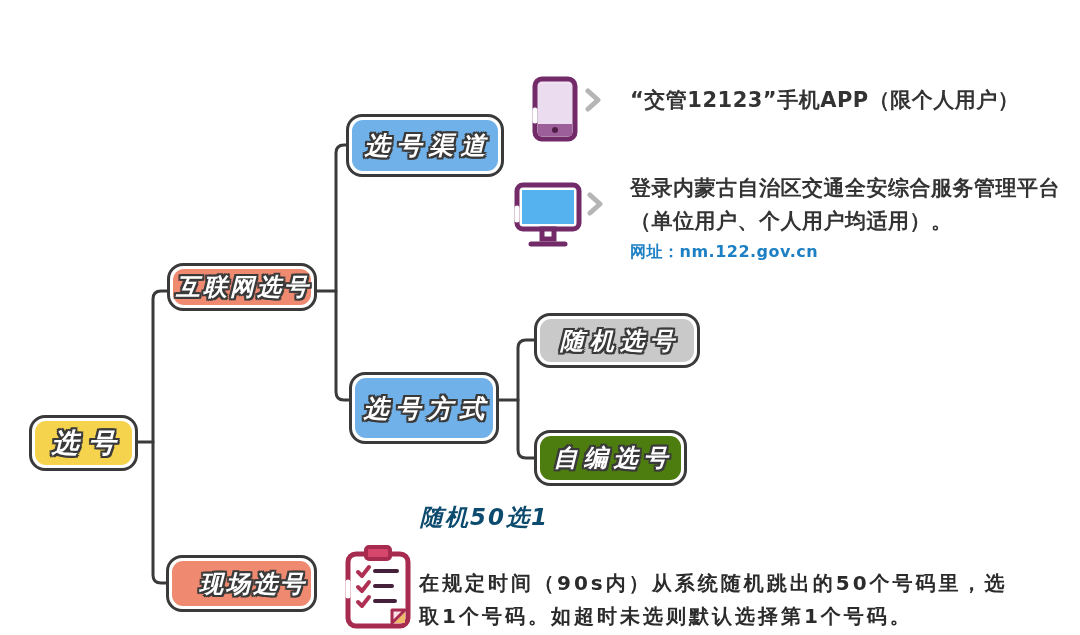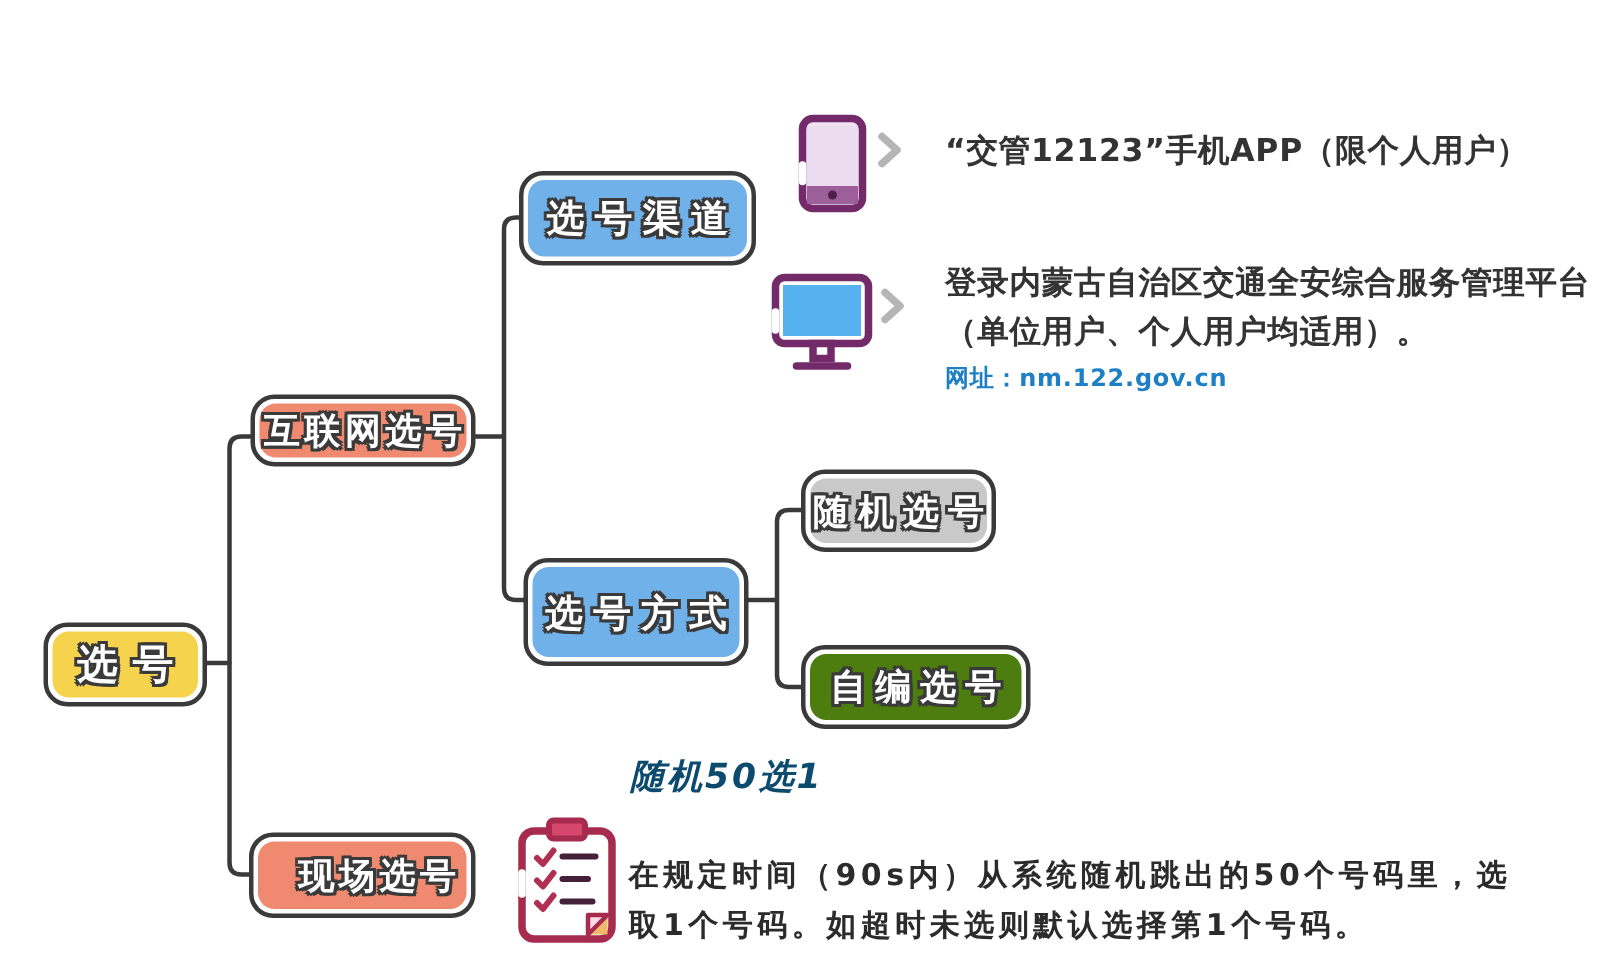--- a/index.html
+++ b/index.html
@@ -18,20 +18,21 @@
   .node-fill{
     width:100%;height:100%;border-radius:11px;
     display:flex;align-items:center;justify-content:center;
   }
   .node-label{
     color:#ffffff;font-weight:900;white-space:nowrap;
     text-shadow:
       -2px -2px 0 #3a3a3a, 0 -2px 0 #3a3a3a, 2px -2px 0 #3a3a3a,
       -2px  0   0 #3a3a3a, 2px  0   0 #3a3a3a,
       -2px  2px 0 #3a3a3a, 0  2px 0 #3a3a3a, 2px 2px 0 #3a3a3a;
+    font-style: italic;
   }
   .lbl-root{font-size:27px;letter-spacing:10px;padding-left:10px;}
   .lbl-branch{font-size:24px;letter-spacing:3px;padding-left:3px;}
   .lbl-sub{font-size:25px;letter-spacing:7px;padding-left:7px;}
   .lbl-gray{font-size:24px;letter-spacing:6px;padding-left:6px;}
 
   .icon{position:absolute;}
   .txt{position:absolute;color:#333333;}
   .app-line{left:630px;top:86px;font-size:21px;font-weight:600;letter-spacing:0.5px;}
   .platform{left:630px;top:172px;font-size:21px;font-weight:600;line-height:33px;letter-spacing:0.5px;}
@@ -78,21 +79,21 @@
       <span class="node-label lbl-sub">选号渠道</span>
     </div>
   </div>
 
   <div class="node" style="left:349px;top:372px;width:150px;height:72px;">
     <div class="node-fill" style="background:#70b1e9;">
       <span class="node-label lbl-sub">选号方式</span>
     </div>
   </div>
 
-  <div class="node" style="left:534px;top:313px;width:130px;height:55px;">
+  <div class="node" style="left:534px;top:313px;width:166px;height:55px;">
     <div class="node-fill" style="background:#c9c9c9;">
       <span class="node-label lbl-gray">随机选号</span>
     </div>
   </div>
 
   <div class="node" style="left:534px;top:430px;width:153px;height:56px;">
     <div class="node-fill" style="background:#4d7c0f;">
       <span class="node-label lbl-gray">自编选号</span>
     </div>
   </div>

